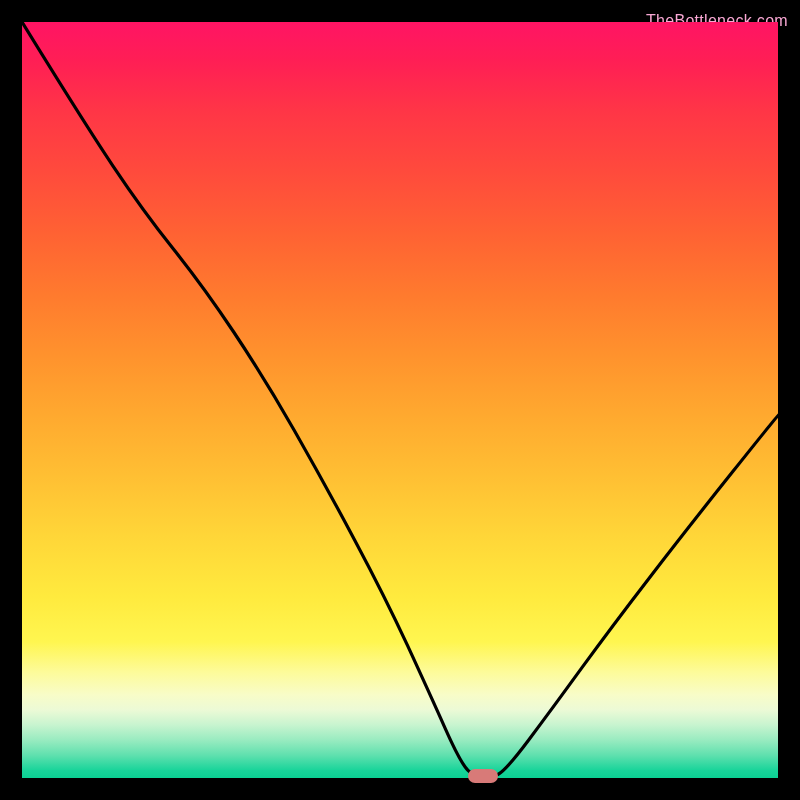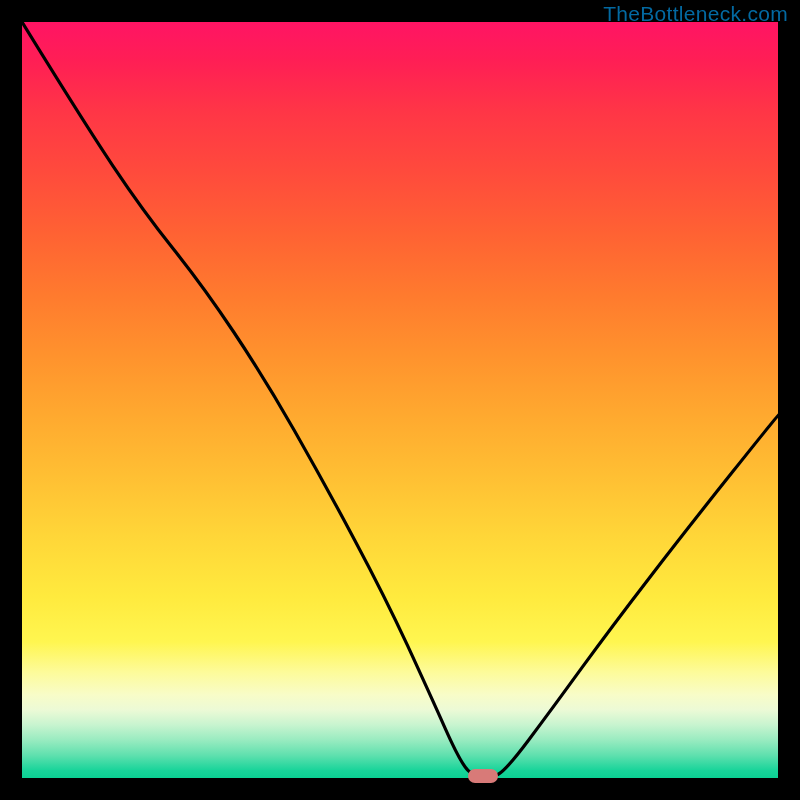--- a/index.html
+++ b/index.html
@@ -45,24 +45,24 @@
       #ecfad6 91%,
       #c7f4cf 93%,
       #98ebc0 95%,
       #5fe0ae 97%,
       #18d49a 99%,
       #0bd093 100%
     );
   }
   .watermark {
     position: absolute;
-    top: 2px;
+    top: 12px;
     right: 12px;
-    color: #0369a1;
-    font-size: 21px;
+    color: #f9a8d4;
+    font-size: 16px;
     font-weight: 500;
     letter-spacing: 0.3px;
     user-select: none;
   }
   svg.curve {
     position: absolute;
     top: 0;
     left: 0;
     width: 756px;
     height: 756px;

